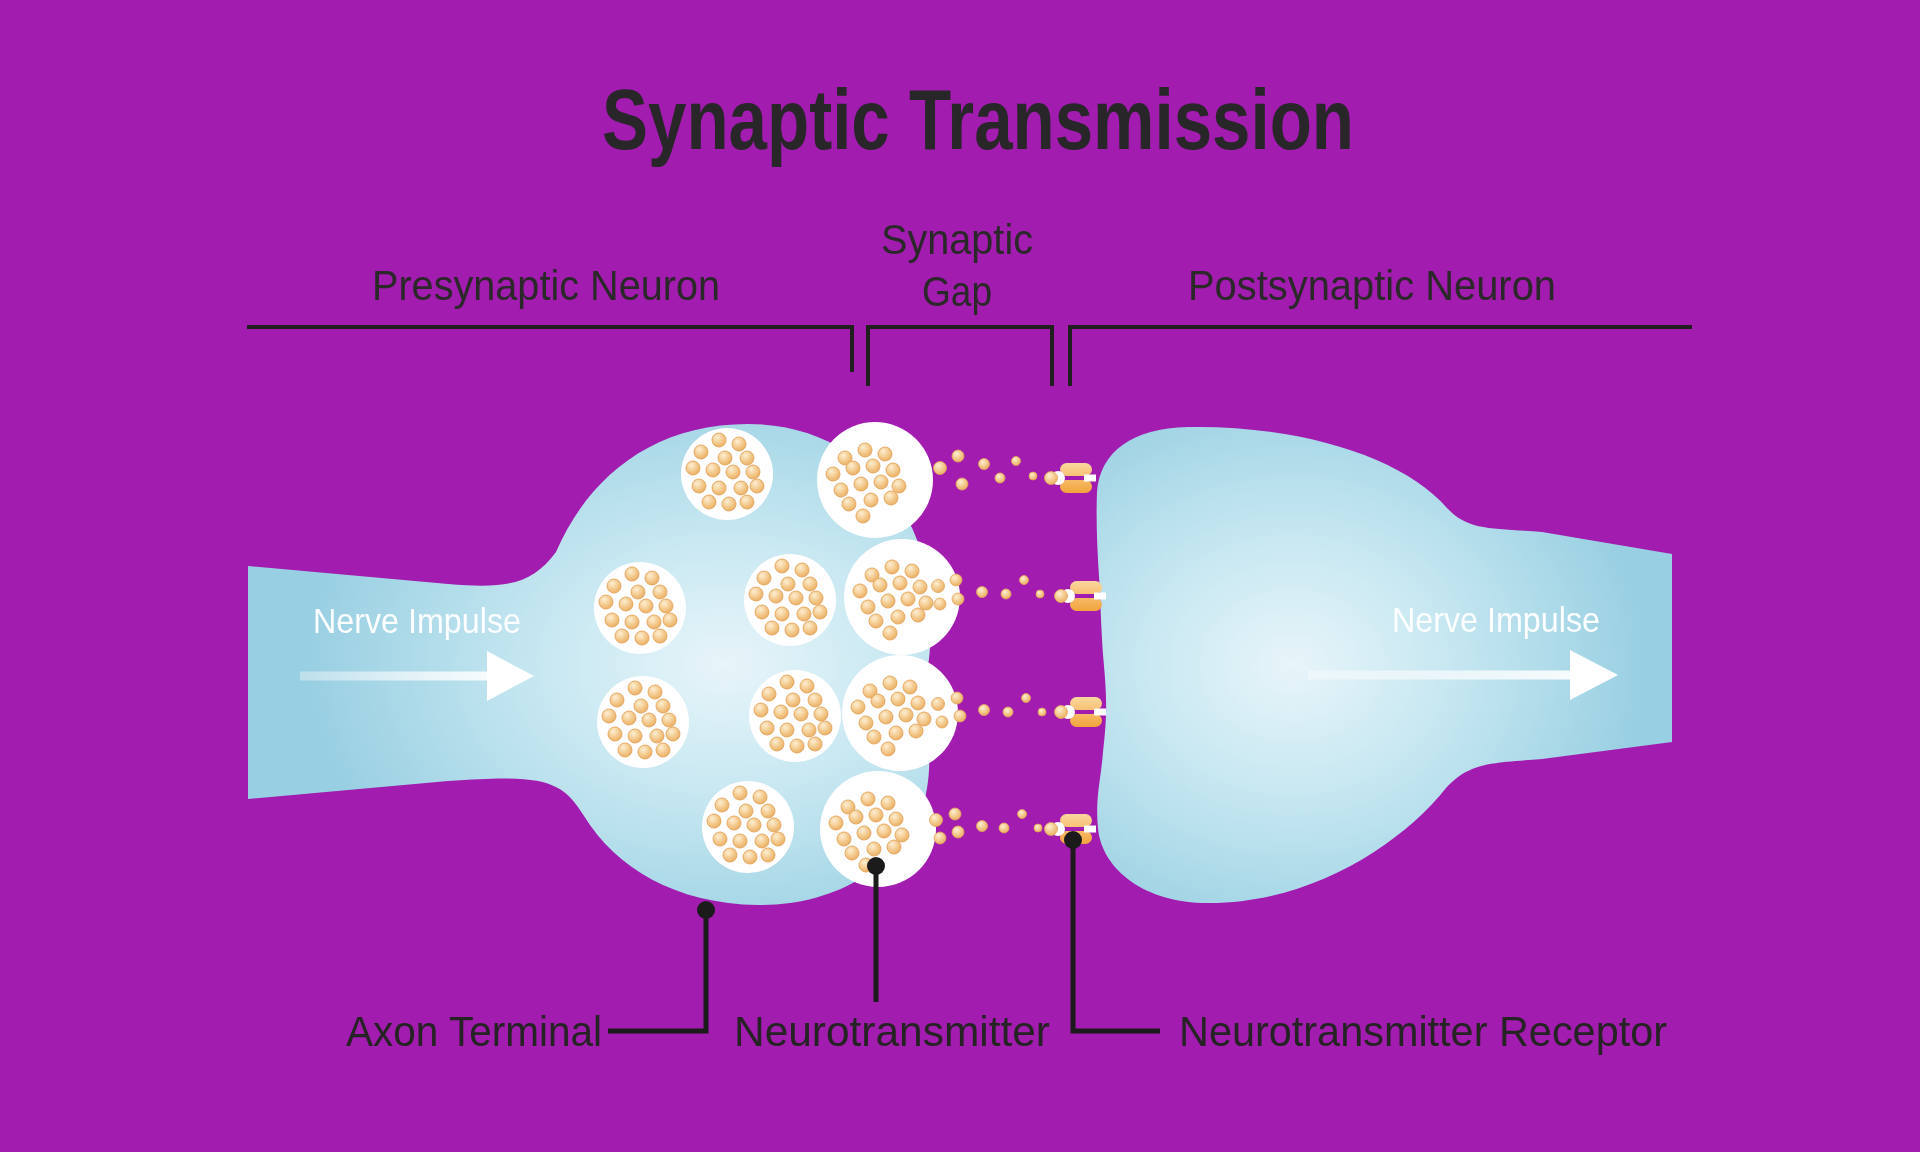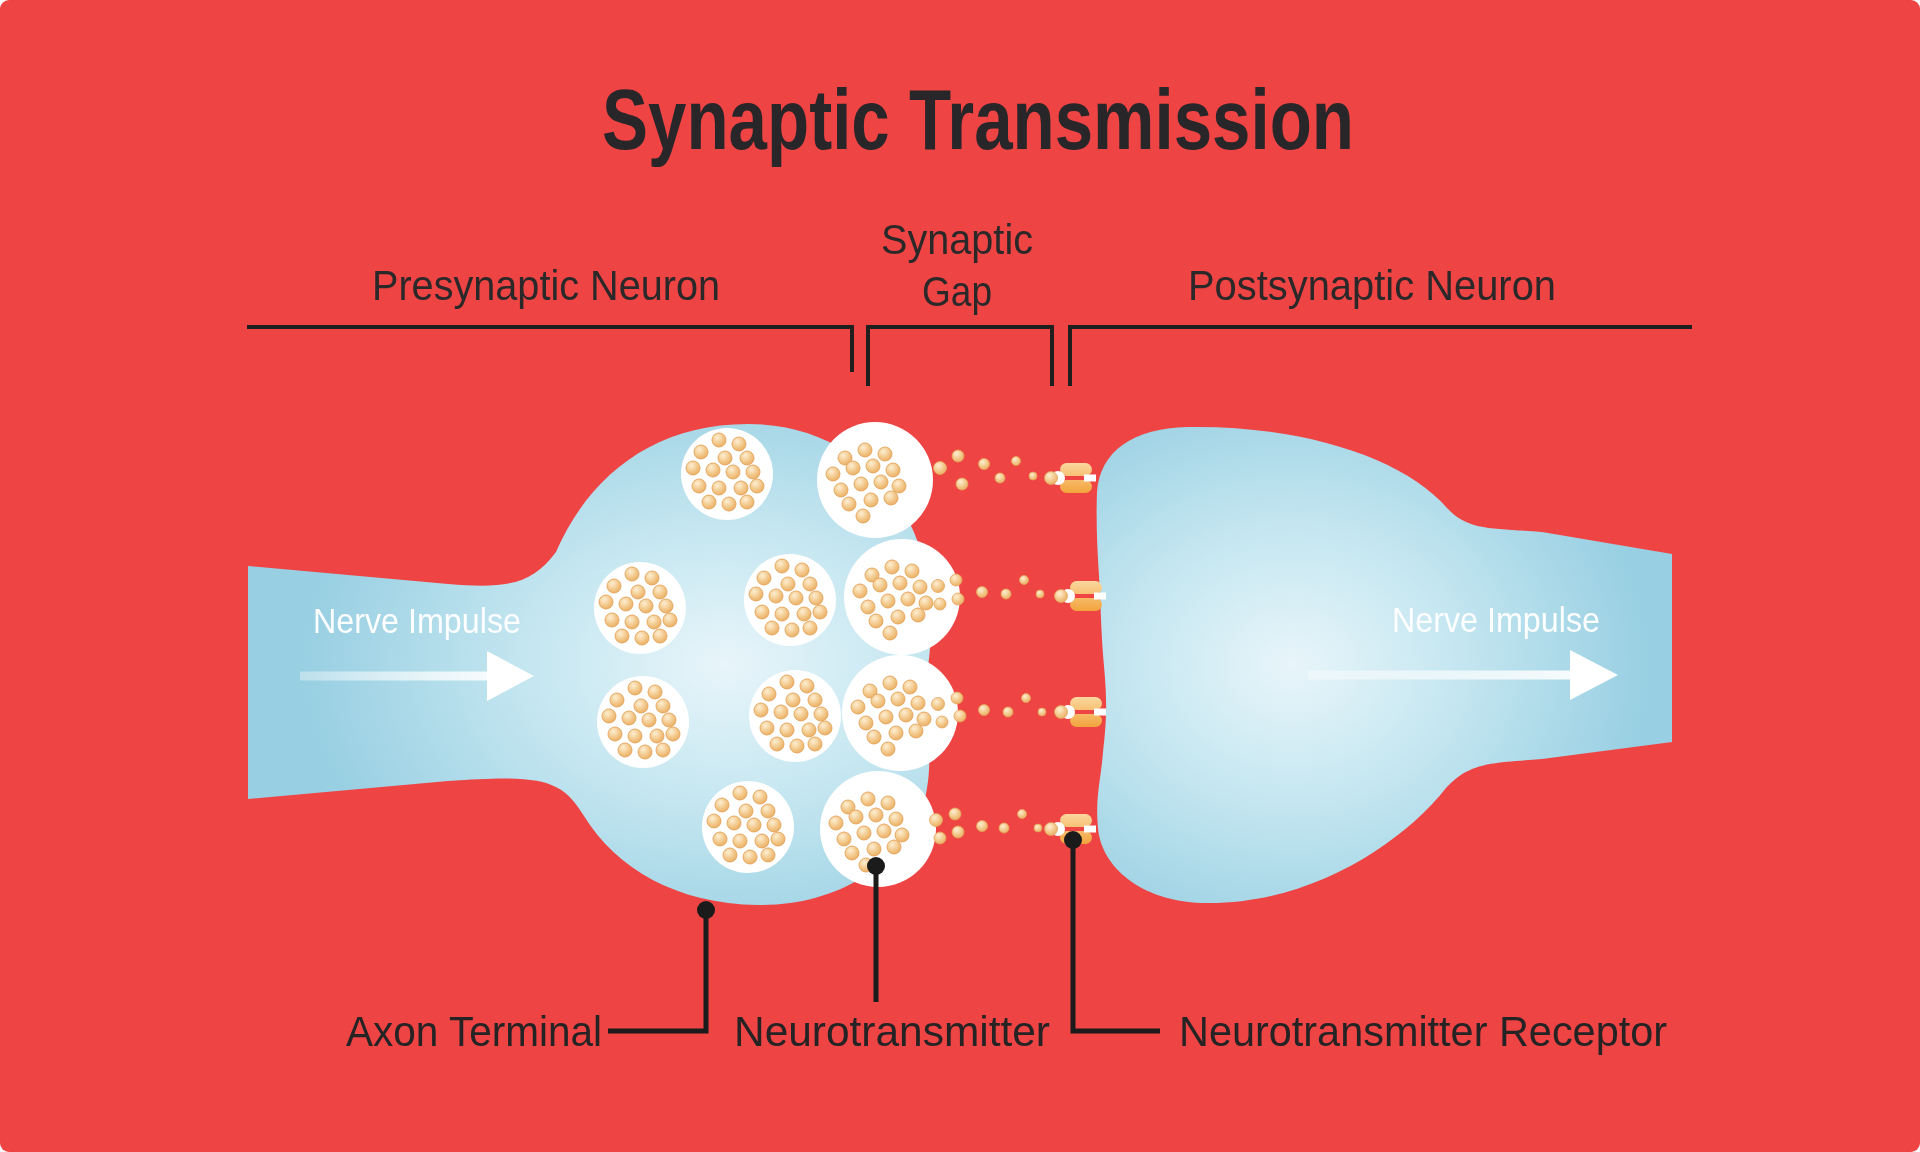--- a/index.html
+++ b/index.html
@@ -1,17 +1,17 @@
 <!DOCTYPE html>
 <html><head>
 <meta charset="utf-8">
 <style>
   html,body{margin:0;padding:0;background:#ffffff;}
-  .stage{position:relative;width:1920px;height:1152px;background:#ef4444;overflow:hidden;
-         font-family:"Liberation Sans", sans-serif;border-radius:9px;}
+  .stage{position:relative;width:1920px;height:1152px;background:#a21caf;overflow:hidden;
+         font-family:"Liberation Sans", sans-serif;}
   svg{display:block;}
   text{font-family:"Liberation Sans", sans-serif;}
   .title-text{font-weight:bold;fill:#29262a;}
   .region-label{fill:#2b2829;}
   .bottom-label{fill:#262325;}
   .impulse-label{fill:#fcfeff;}
 </style>
 </head>
 <body>
 

